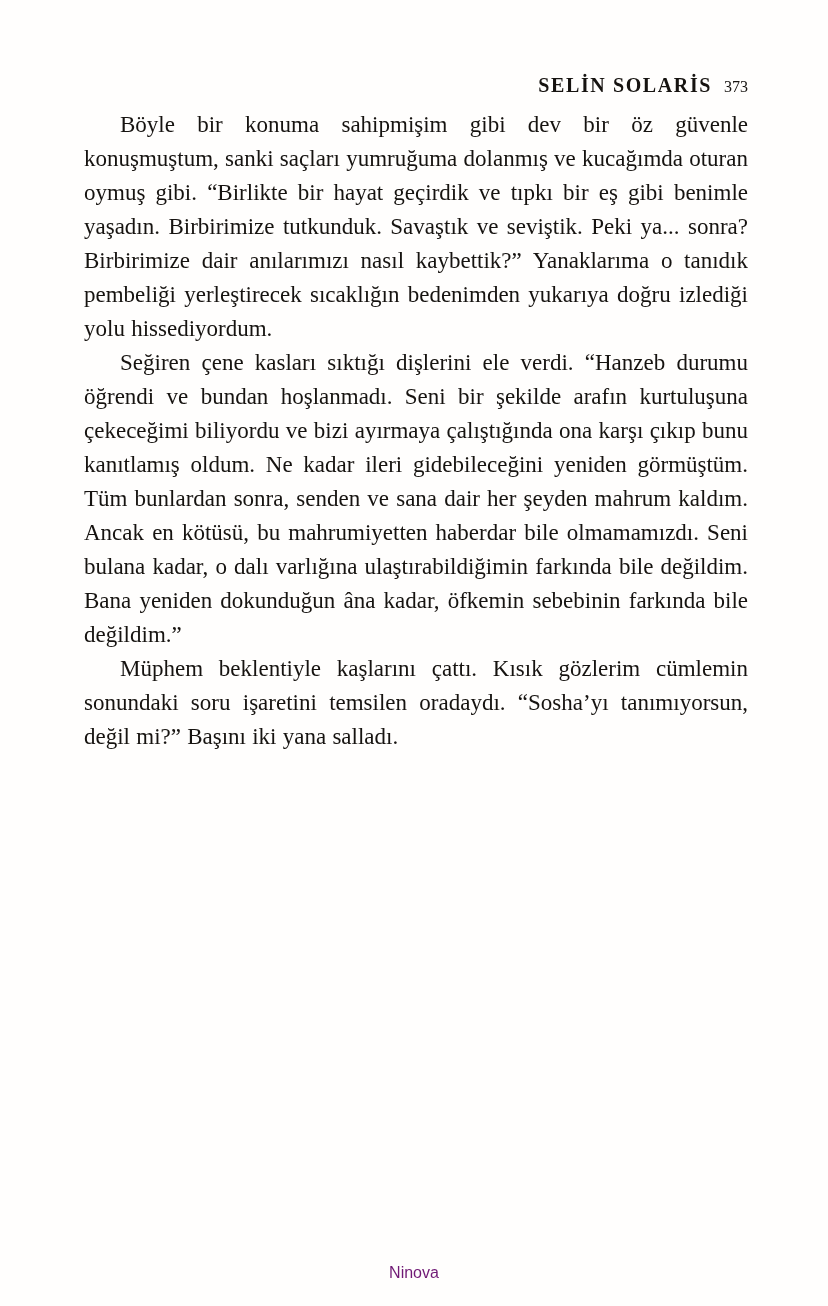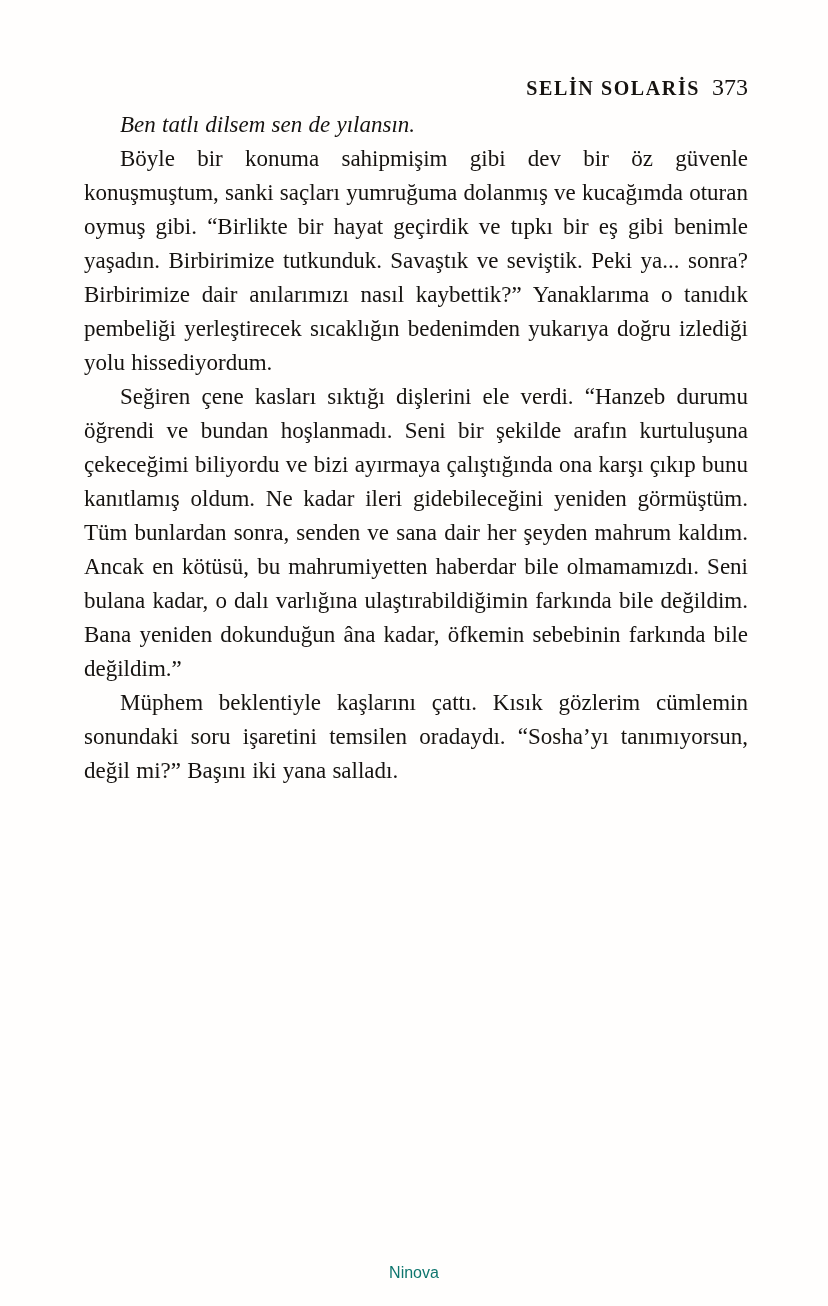--- a/index.html
+++ b/index.html
@@ -21,21 +21,21 @@
     width: 664px;
     text-align: right;
     white-space: nowrap;
   }
   .book-title {
     font-size: 20px;
     letter-spacing: 1.6px;
     font-weight: 700;
   }
   .page-number {
-    font-size: 24px;
+    font-size: 16px;
     margin-left: 12px;
     font-weight: 400;
   }
   .page-body {
     position: absolute;
     top: 108px;
     left: 84px;
     width: 664px;
     font-size: 23px;
     line-height: 34px;
@@ -48,34 +48,33 @@
   }
   .italic { font-style: italic; }
   .page-footer {
     position: absolute;
     left: 0;
     bottom: 24px;
     width: 100%;
     text-align: center;
     font-family: "Liberation Sans", "DejaVu Sans", sans-serif;
     font-size: 16px;
-    color: #0f766e;
+    color: #701a75;
   }
 </style>
 </head>
 <body>
 
 <div class="page">
 
   <header class="page-header">
     <span class="book-title">SELİN SOLARİS</span><span class="page-number">373</span>
   </header>
 
   <main class="page-body">
-    <p class="para italic">Ben tatlı dilsem sen de yılansın.</p>
     <p class="para">Böyle bir konuma sahipmişim gibi dev bir öz güvenle konuşmuştum, sanki saçları yumruğuma dolanmış ve kucağımda oturan oymuş gibi. “Birlikte bir hayat geçirdik ve tıpkı bir eş gibi benimle yaşadın. Birbirimize tutkunduk. Savaştık ve seviştik. Peki ya... sonra? Birbirimize dair anılarımızı nasıl kaybettik?” Yanaklarıma o tanıdık pembeliği yerleştirecek sıcaklığın bedenimden yukarıya doğru izlediği yolu hissediyordum.</p>
     <p class="para">Seğiren çene kasları sıktığı dişlerini ele verdi. “Hanzeb durumu öğrendi ve bundan hoşlanmadı. Seni bir şekilde arafın kurtuluşuna çekeceğimi biliyordu ve bizi ayırmaya çalıştığında ona karşı çıkıp bunu kanıtlamış oldum. Ne kadar ileri gidebileceğini yeniden görmüştüm. Tüm bunlardan sonra, senden ve sana dair her şeyden mahrum kaldım. Ancak en kötüsü, bu mahrumiyetten haberdar bile olmamamızdı. Seni bulana kadar, o dalı varlığına ulaştırabildiğimin farkında bile değildim. Bana yeniden dokunduğun âna kadar, öfkemin sebebinin farkında bile değildim.”</p>
     <p class="para">Müphem beklentiyle kaşlarını çattı. Kısık gözlerim cümlemin sonundaki soru işaretini temsilen oradaydı. “Sosha’yı tanımıyorsun, değil mi?” Başını iki yana salladı.</p>
   </main>
 
   <footer class="page-footer">
     <span>Ninova</span>
   </footer>
 
 </div>

